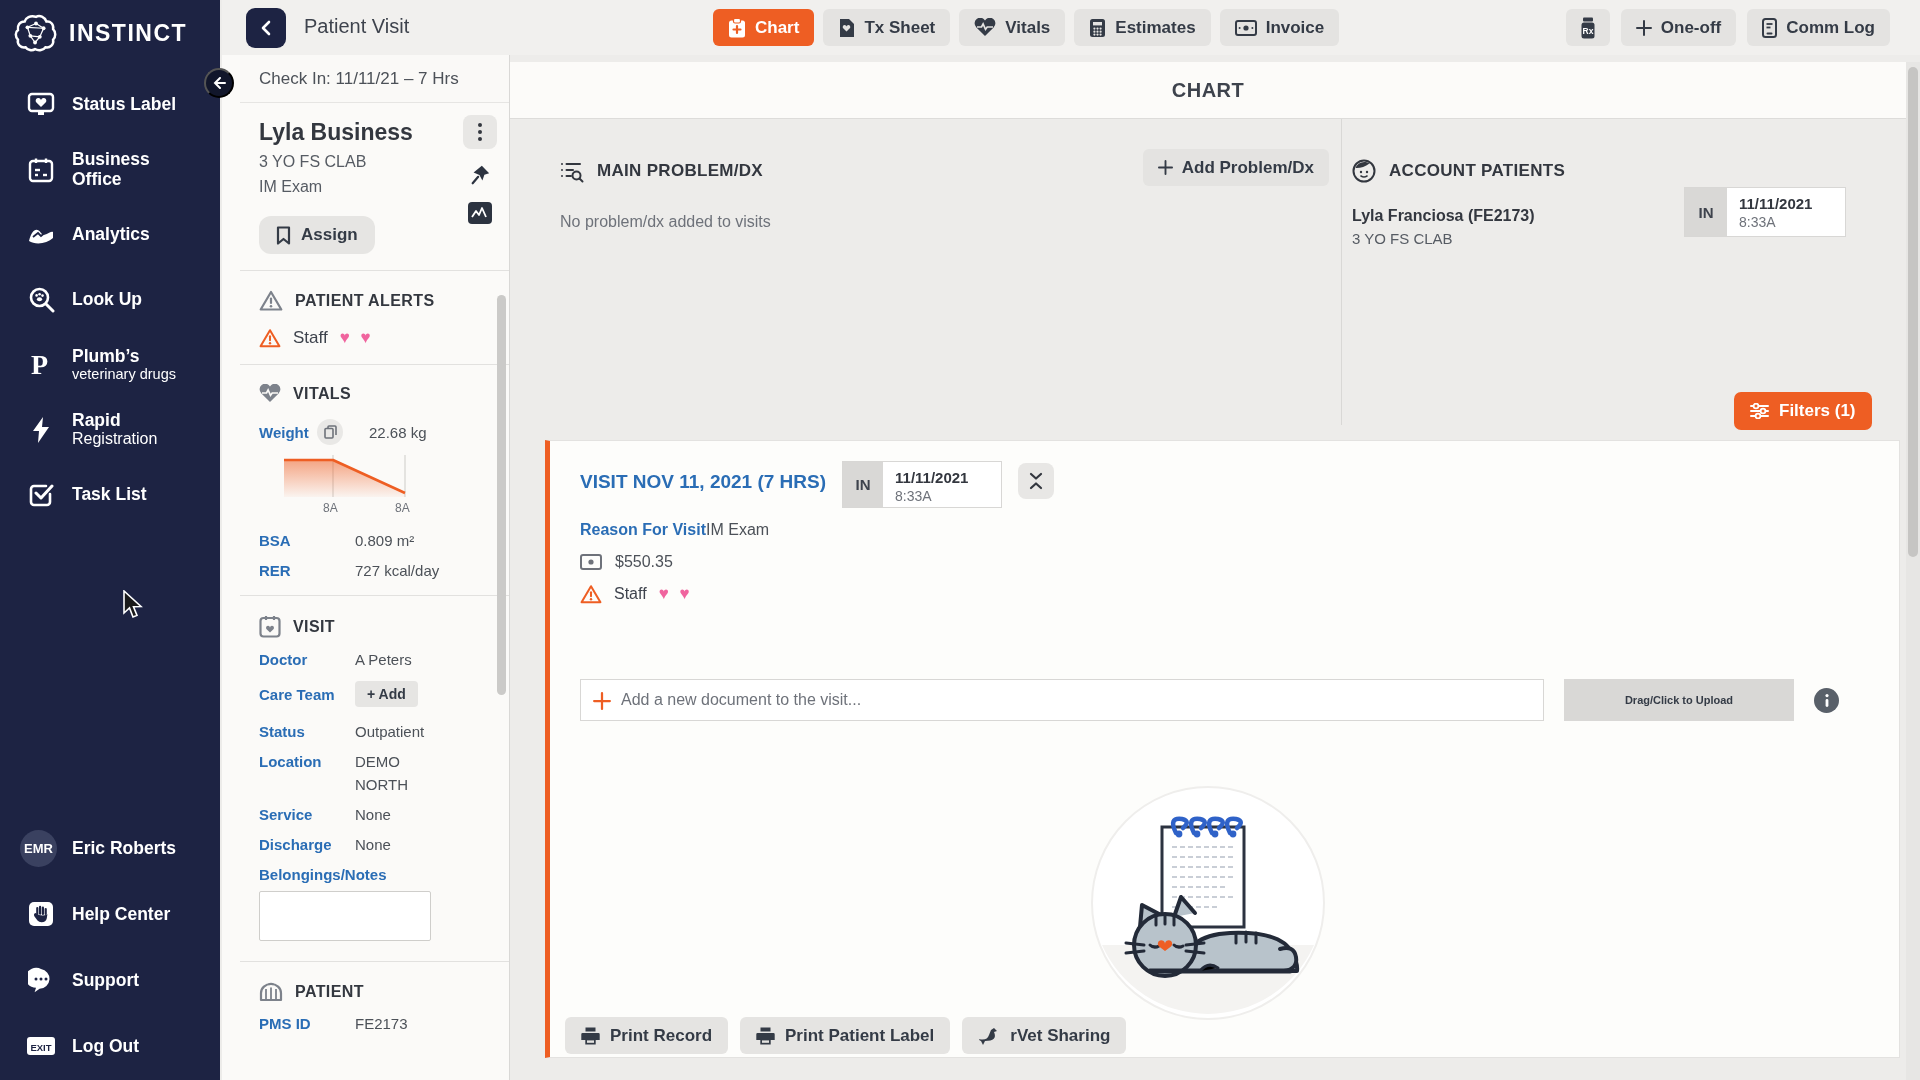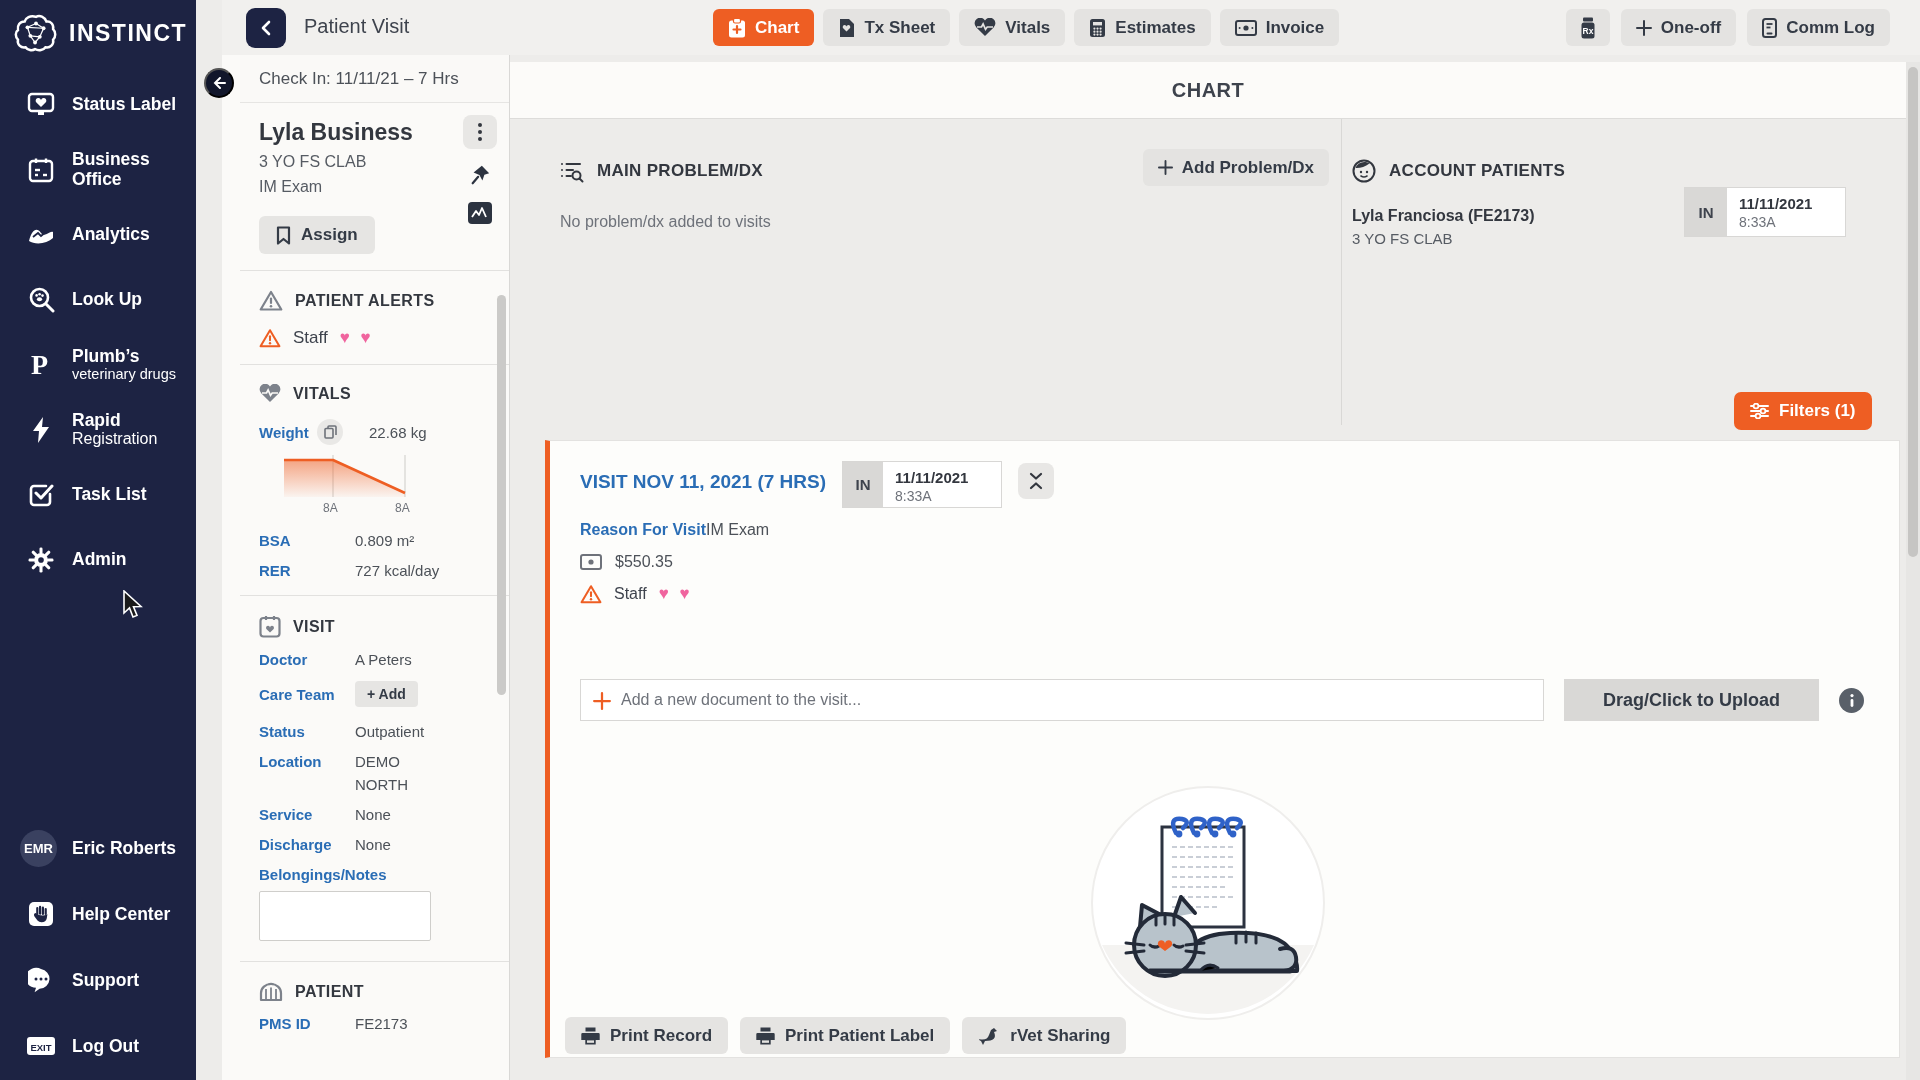--- a/index.html
+++ b/index.html
@@ -8,21 +8,21 @@
     --ink:#33373f; --ink-soft:#4c5158; --ink-mute:#6e727a;
     --btn-gray:#e4e3e1; --line:#e2e1df;
     --pink:#f0649e;
   }
   *{box-sizing:border-box;margin:0;padding:0;}
   html,body{width:1920px;height:1080px;}
   body{position:relative;overflow:hidden;background:#edecea;font-family:"Liberation Sans",sans-serif;color:var(--ink);}
   svg{display:block;}
 
   
-  .sidebar{position:absolute;left:0;top:0;width:196px;height:1080px;background:var(--navy);color:#fff;z-index:10;}
+  .sidebar{position:absolute;left:0;top:0;width:220px;height:1080px;background:var(--navy);color:#fff;z-index:10;}
   .logo-row{display:flex;align-items:center;gap:11px;height:66px;padding-left:14px;}
   .logo-text{font-size:23px;font-weight:700;letter-spacing:1.5px;}
   .collapse-nav{position:absolute;left:204px;top:68px;width:30px;height:30px;border-radius:50%;background:var(--navy-deep);display:flex;align-items:center;justify-content:center;z-index:12;cursor:pointer;}
   .nav{position:absolute;top:72px;left:0;width:100%;}
   .nav-item{display:flex;align-items:center;gap:16px;height:65px;padding-left:26px;cursor:pointer;}
   .nav-icon{width:30px;flex:none;display:flex;justify-content:center;}
   .nav-text{line-height:1.12;}
   .nav-label{font-size:17.5px;font-weight:700;}
   .sub-bold{font-size:17.5px;font-weight:700;}
   .sub-md{font-size:16px;font-weight:400;}
@@ -45,21 +45,21 @@
   .rx-btn{width:44px;justify-content:center;padding:0;}
 
   
   .patient-panel{position:absolute;left:222px;top:55px;width:288px;height:1025px;background:#fbfaf8;border-right:1px solid #d9d8d6;z-index:5;padding-left:18px;}
   .checkin{height:48px;display:flex;align-items:center;padding-left:19px;font-size:17px;color:#4c5158;border-bottom:1px solid #e6e5e3;background:#faf9f7;}
   .p-head{position:relative;padding:16px 19px 0;}
   .p-name{font-size:23px;font-weight:700;color:var(--ink);}
   .p-line{font-size:16px;color:#565b63;margin-top:7px;}
   .head-icons{position:absolute;right:12px;top:12px;display:flex;flex-direction:column;align-items:center;gap:15px;}
   .kebab-btn{width:34px;height:34px;border-radius:8px;background:#e8e7e5;display:flex;align-items:center;justify-content:center;border:none;cursor:pointer;}
-  .assign-btn{margin:20px 19px 16px;display:inline-flex;align-items:center;gap:10px;background:#e6e5e3;border:none;border-radius:6px;padding:9px 17px;font-size:17px;font-weight:700;color:#343b46;font-family:inherit;cursor:pointer;}
+  .assign-btn{margin:20px 19px 16px;display:inline-flex;align-items:center;gap:10px;background:#e6e5e3;border:none;border-radius:12px;padding:9px 17px;font-size:17px;font-weight:700;color:#343b46;font-family:inherit;cursor:pointer;}
   .divider{height:1px;background:var(--line);}
   .section{padding:19px 19px 16px;position:relative;}
   .sec-head{display:flex;align-items:center;gap:12px;font-size:16px;font-weight:700;letter-spacing:.4px;color:var(--ink);}
   .alert-row{display:flex;align-items:center;gap:12px;margin-top:17px;font-size:17px;color:#3e434d;}
   .hearts{color:var(--pink);letter-spacing:3px;font-size:17px;}
   .kv{display:flex;align-items:flex-start;margin-top:13px;}
   .kv .k{width:96px;flex:none;color:var(--blue);font-weight:700;font-size:15px;}
   .kv .v{color:#4c5158;font-size:15px;}
   .weight-row{display:flex;align-items:center;margin-top:16px;}
   .weight-row .k{width:58px;color:var(--blue);font-weight:700;font-size:15px;}
@@ -103,21 +103,21 @@
   .vc-reason .k{width:126px;color:var(--blue);font-weight:700;}
   .vc-reason .v{color:#4c5158;}
   .vc-amount{position:absolute;left:30px;top:112px;display:flex;align-items:center;gap:13px;font-size:16px;color:#4c5158;}
   .vc-alert{position:absolute;left:30px;top:143px;display:flex;align-items:center;gap:12px;font-size:16px;color:#3e434d;}
   .vc-docs{position:absolute;left:30px;top:205px;color:var(--blue);font-weight:700;font-size:16px;margin-top:40px;}
   .doc-row{position:absolute;left:30px;right:22px;top:238px;display:flex;align-items:center;gap:20px;}
   .doc-input-wrap{width:964px;height:42px;border:1px solid #d8d7d5;background:#fff;position:relative;display:flex;align-items:center;}
   .doc-input-wrap svg{position:absolute;left:12px;top:12px;}
   .doc-input{border:none;outline:none;width:100%;height:100%;padding-left:40px;font-size:16px;font-family:inherit;color:#3e434d;background:transparent;}
   .doc-input::placeholder{color:#6e727a;}
-  .upload-btn{width:255px;height:42px;background:#d9d8d6;border:none;font-weight:700;font-size:18px;color:#343b46;font-family:inherit;cursor:pointer;}
+  .upload-btn{width:230px;height:42px;background:#d9d8d6;border:none;font-weight:700;font-size:11px;color:#343b46;font-family:inherit;cursor:pointer;}
   .info-dot{width:25px;height:25px;border-radius:50%;background:#596069;display:flex;align-items:center;justify-content:center;flex:none;cursor:pointer;border:none;}
   .illustration{position:absolute;left:538px;top:344px;width:240px;height:240px;}
   .card-footer{position:absolute;left:15px;bottom:3px;display:flex;gap:12px;z-index:3;}
   .cf-btn{height:37px;background:#e5e4e2;border:none;border-radius:6px;display:flex;align-items:center;gap:10px;padding:0 16px;font-size:17px;font-weight:700;color:#343b46;font-family:inherit;cursor:pointer;}
   .main-scroll-track{position:absolute;right:0;top:7px;width:14px;height:1018px;background:#e7e6e4;}
   .main-scroll-thumb{position:absolute;right:2px;top:12px;width:10px;height:490px;background:#c6c5c3;border-radius:5px;cursor:pointer;}
   .cursor{position:absolute;left:122px;top:590px;z-index:50;pointer-events:none;}
 </style>
 </head>
 <body>
@@ -236,39 +236,20 @@
     <div class="nav-item">
       <span class="nav-icon">
         <svg width="26" height="26" viewBox="0 0 26 26">
           <path d="M22 12 v8 a3 3 0 0 1 -3 3 H6 a3 3 0 0 1 -3-3 V7 a3 3 0 0 1 3-3 h12" fill="none" stroke="#fff" stroke-width="2.6" stroke-linecap="round"></path>
           <path d="M8 11 l5 5 L24 4" fill="none" stroke="#fff" stroke-width="3" stroke-linecap="round" stroke-linejoin="round"></path>
         </svg>
       </span>
       <span class="nav-text"><span class="nav-label">Task List</span></span>
     </div>
 
-    <div class="nav-item">
-      <span class="nav-icon">
-        <svg width="26" height="26" viewBox="0 0 24 24" fill="#fff">
-          <g>
-            <rect x="10.6" y="0.5" width="2.8" height="6" rx="1.2"></rect>
-            <rect x="10.6" y="0.5" width="2.8" height="6" rx="1.2" transform="rotate(45 12 12)"></rect>
-            <rect x="10.6" y="0.5" width="2.8" height="6" rx="1.2" transform="rotate(90 12 12)"></rect>
-            <rect x="10.6" y="0.5" width="2.8" height="6" rx="1.2" transform="rotate(135 12 12)"></rect>
-            <rect x="10.6" y="0.5" width="2.8" height="6" rx="1.2" transform="rotate(180 12 12)"></rect>
-            <rect x="10.6" y="0.5" width="2.8" height="6" rx="1.2" transform="rotate(225 12 12)"></rect>
-            <rect x="10.6" y="0.5" width="2.8" height="6" rx="1.2" transform="rotate(270 12 12)"></rect>
-            <rect x="10.6" y="0.5" width="2.8" height="6" rx="1.2" transform="rotate(315 12 12)"></rect>
-          </g>
-          <circle cx="12" cy="12" r="6.4"></circle>
-          <circle cx="12" cy="12" r="2.6" fill="#1d2343"></circle>
-        </svg>
-      </span>
-      <span class="nav-text"><span class="nav-label">Admin</span></span>
-    </div>
   </div>
 
   <div class="side-user">
     <span class="avatar">EMR</span>
     <span class="user-name">Eric Roberts</span>
   </div>
 
   <div class="side-foot f1">
     <span class="nav-icon">
       <svg width="26" height="26" viewBox="0 0 26 26">

